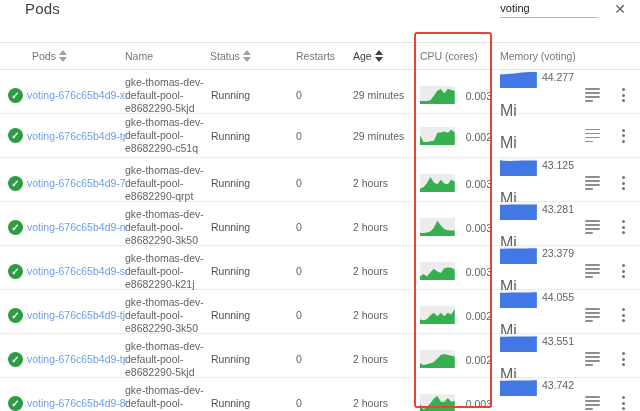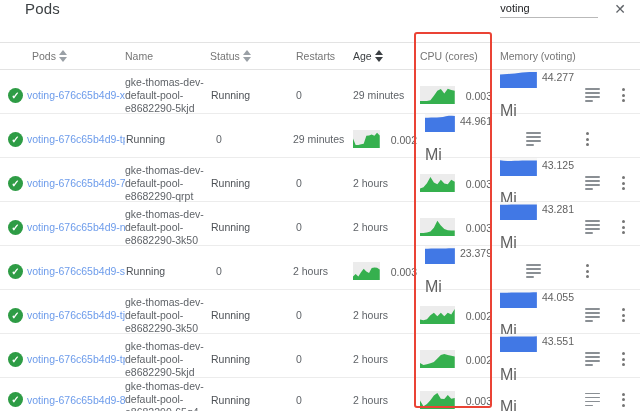--- a/index.html
+++ b/index.html
@@ -159,36 +159,31 @@
     </div>
   </div>
 
   <div class="tr">
     <div class="td c-check">
       <span class="check">✓</span>
     </div>
     <div class="td">
       <a class="link" href="#">voting-676c65b4d9-tpr</a>
     </div>
+    <div class="td c-node">gke-thomas-dev-default-pool-e8682290-c51q</div>
     <div class="td c-status">Running</div>
     <div class="td c-restarts">0</div>
     <div class="td c-age">29 minutes</div>
     <div class="td c-cpu">
       <svg class="spark cpu-spark" width="46" height="18" viewBox="0 0 46 18" preserveAspectRatio="none">
           <polygon points="0,18 0.0,8.6 4.6,14.9 9.2,14.9 13.8,14.3 18.4,13.8 23.0,5.8 27.6,5.4 32.2,4.4 36.8,5.8 41.4,2.7 46.0,5.4 46,18"></polygon>
         </svg>
       <span class="val">0.002</span>
     </div>
     <div class="td c-mem">
-      <div class="mem-top">
-        <svg class="spark mem-spark" width="42" height="18" viewBox="0 0 42 18" preserveAspectRatio="none">
-            <polygon points="0,18 0.0,3.7 4.2,3.7 8.4,3.6 12.6,3.6 16.8,3.4 21.0,3.2 25.2,2.9 29.4,2.2 33.6,1.7 37.8,1.7 42.0,1.9 42,18"></polygon>
-          </svg>
-        <span class="val">44.961</span>
-      </div>
       <div class="mem-unit">Mi</div>
     </div>
     <div class="td c-logs">
       <span class="logs-icon">
           <i></i>
           <i></i>
           <i></i>
           <i></i>
         </span>
     </div>
@@ -287,20 +282,21 @@
     </div>
   </div>
 
   <div class="tr">
     <div class="td c-check">
       <span class="check">✓</span>
     </div>
     <div class="td">
       <a class="link" href="#">voting-676c65b4d9-srl</a>
     </div>
+    <div class="td c-node">gke-thomas-dev-default-pool-e8682290-k21j</div>
     <div class="td c-status">Running</div>
     <div class="td c-restarts">0</div>
     <div class="td c-age">2 hours</div>
     <div class="td c-cpu">
       <svg class="spark cpu-spark" width="46" height="18" viewBox="0 0 46 18" preserveAspectRatio="none">
           <polygon points="0,18 0.0,14.6 4.6,11.9 9.2,14.6 13.8,10.2 18.4,6.8 23.0,9.5 27.6,10.9 32.2,6.1 36.8,5.4 41.4,5.8 46.0,7.5 46,18"></polygon>
         </svg>
       <span class="val">0.003</span>
     </div>
     <div class="td c-mem">
@@ -426,20 +422,26 @@
     <div class="td c-status">Running</div>
     <div class="td c-restarts">0</div>
     <div class="td c-age">2 hours</div>
     <div class="td c-cpu">
       <svg class="spark cpu-spark" width="46" height="18" viewBox="0 0 46 18" preserveAspectRatio="none">
           <polygon points="0,18 0.0,9.5 4.6,15.3 9.2,12.9 13.8,9.2 18.4,4.4 23.0,1.9 27.6,7.8 32.2,8.1 36.8,4.1 41.4,7.8 46.0,7.1 46,18"></polygon>
         </svg>
       <span class="val">0.003</span>
     </div>
     <div class="td c-mem">
+      <div class="mem-top">
+        <svg class="spark mem-spark" width="42" height="18" viewBox="0 0 42 18" preserveAspectRatio="none">
+            <polygon points="0,18 0.0,2.7 4.2,2.7 8.4,2.7 12.6,2.5 16.8,2.5 21.0,2.5 25.2,2.4 29.4,2.4 33.6,2.4 37.8,2.2 42.0,2.2 42,18"></polygon>
+          </svg>
+        <span class="val">43.742</span>
+      </div>
       <div class="mem-unit">Mi</div>
     </div>
     <div class="td c-logs">
       <span class="logs-icon">
           <i></i>
           <i></i>
           <i></i>
           <i></i>
         </span>
     </div>

